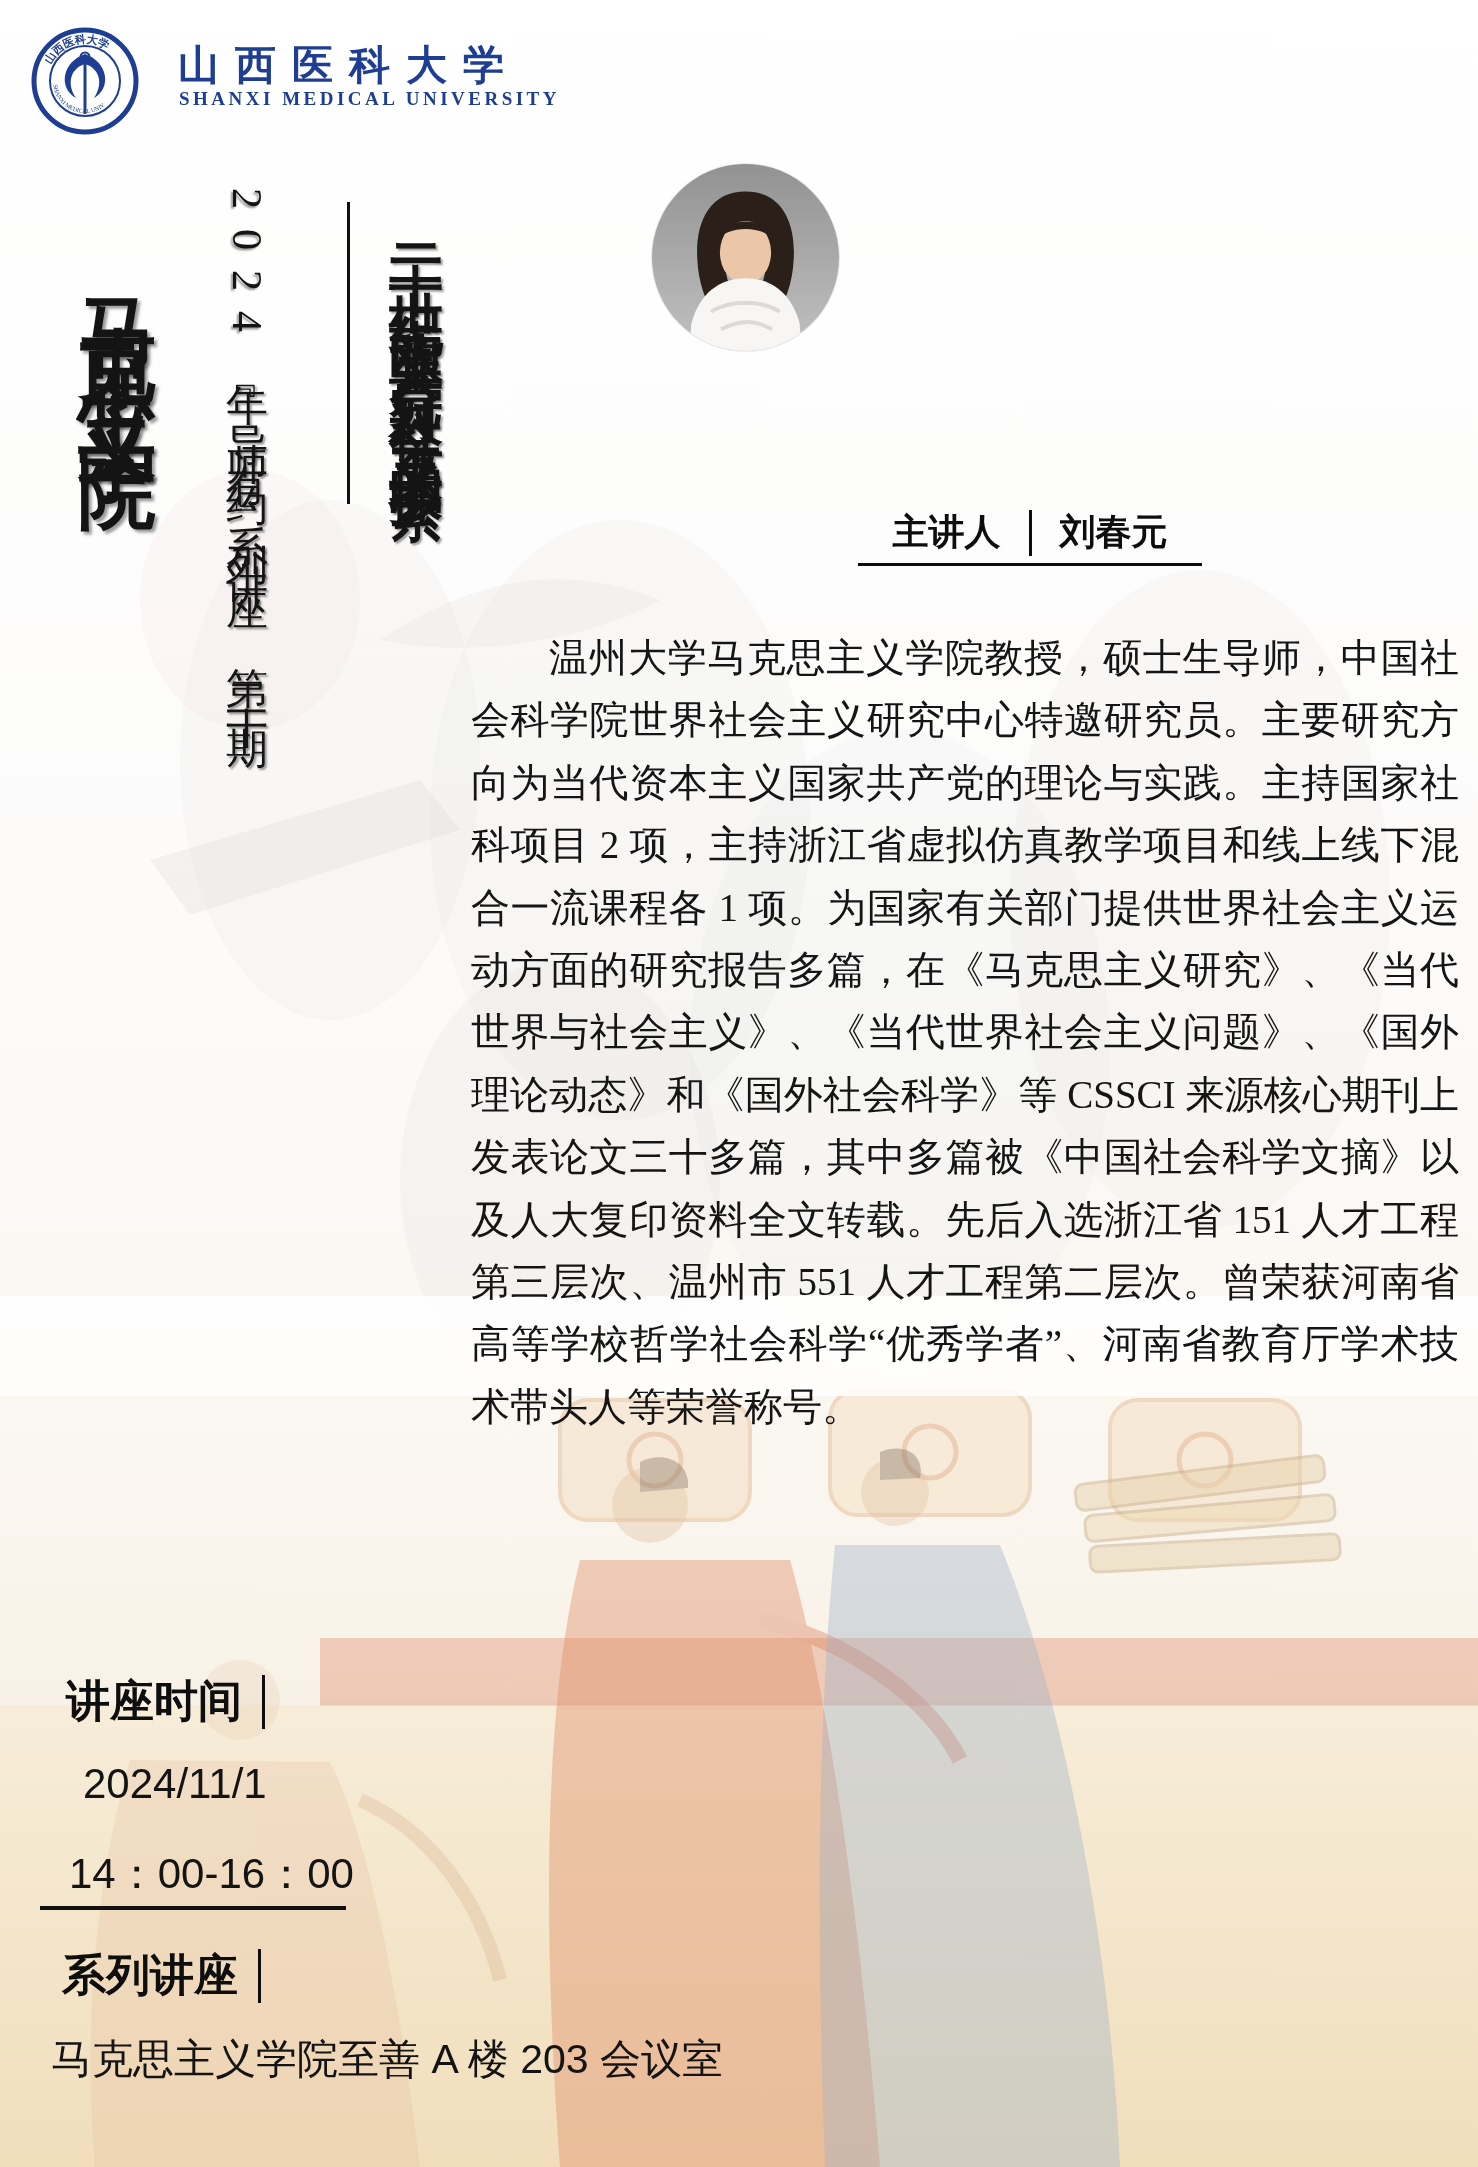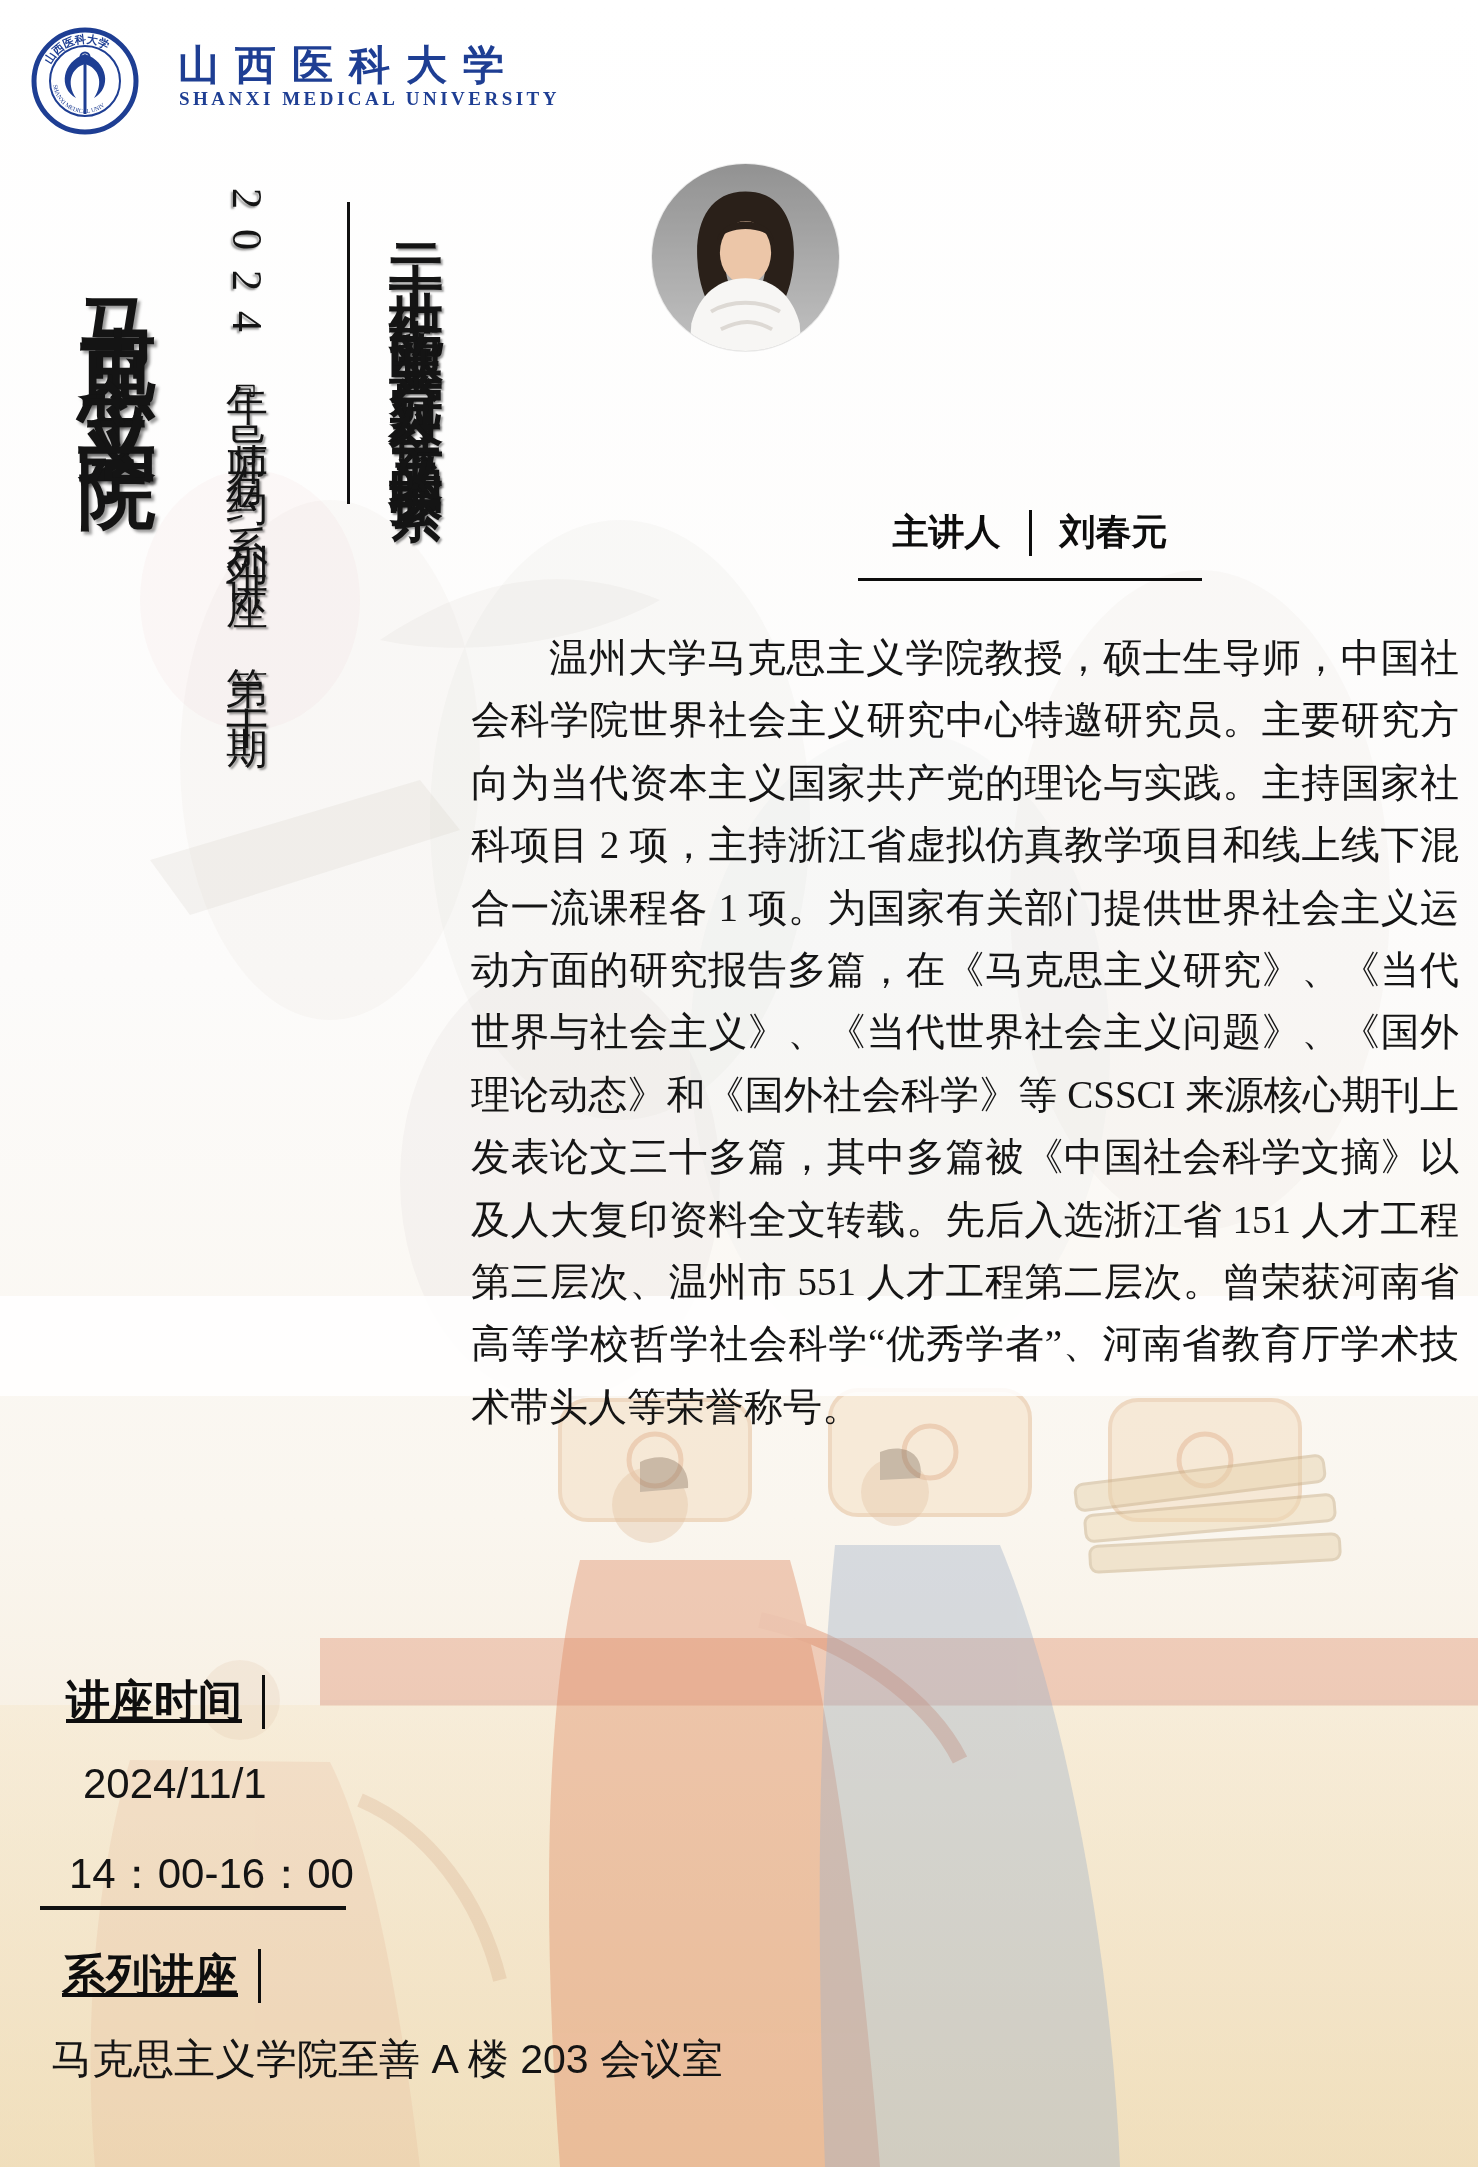--- a/index.html
+++ b/index.html
@@ -42,37 +42,37 @@
   .photo{
     position:absolute;left:652px;top:164px;width:187px;height:187px;border-radius:50%;
     overflow:hidden;box-shadow:0 0 0 1px rgba(0,0,0,.08);
   }
   .photo svg{display:block;width:100%;height:100%;}
 
   
   .speaker-bar{
     position:absolute;left:858px;top:508px;width:344px;
     display:flex;align-items:center;justify-content:center;gap:28px;
-    padding-bottom:21px;border-bottom:3px solid #0d0d0d;
+    padding-bottom:6px;border-bottom:3px solid #0d0d0d;
     font-weight:700;font-size:36px;color:#0d0d0d;
   }
   .speaker-vr{width:3px;height:46px;background:#0d0d0d;}
 
   
   .bio{
     position:absolute;left:455px;top:627px;width:988px;
     font-family:"Liberation Serif","DejaVu Serif",serif;
     font-size:39px;line-height:62.4px;text-align:justify;text-align-last:left;
     text-indent:2em;color:#151515;margin-left:16px;
   }
 
   
   .label-row{
     position:absolute;display:flex;align-items:center;gap:20px;
-    font-weight:700;font-size:44px;color:#0e0e0e;white-space:nowrap;text-decoration:underline;
+    font-weight:700;font-size:44px;color:#0e0e0e;white-space:nowrap;
   }
   .label-vr{width:3px;height:54px;background:#0e0e0e;}
   .time-row{left:66px;top:1672px;}
   .date-line{position:absolute;left:69px;top:1760px;font-size:42px;color:#141414;white-space:nowrap;margin-left:14px;}
   .clock-line{position:absolute;left:69px;top:1846px;font-size:42px;color:#141414;white-space:nowrap;}
   .sep-rule{position:absolute;left:40px;top:1906px;width:306px;height:4px;background:#111;}
   .loc-row{left:62px;top:1946px;}
   .loc-line{position:absolute;left:51px;top:2032px;font-size:41px;color:#141414;white-space:nowrap;}
 </style>
 </head>

